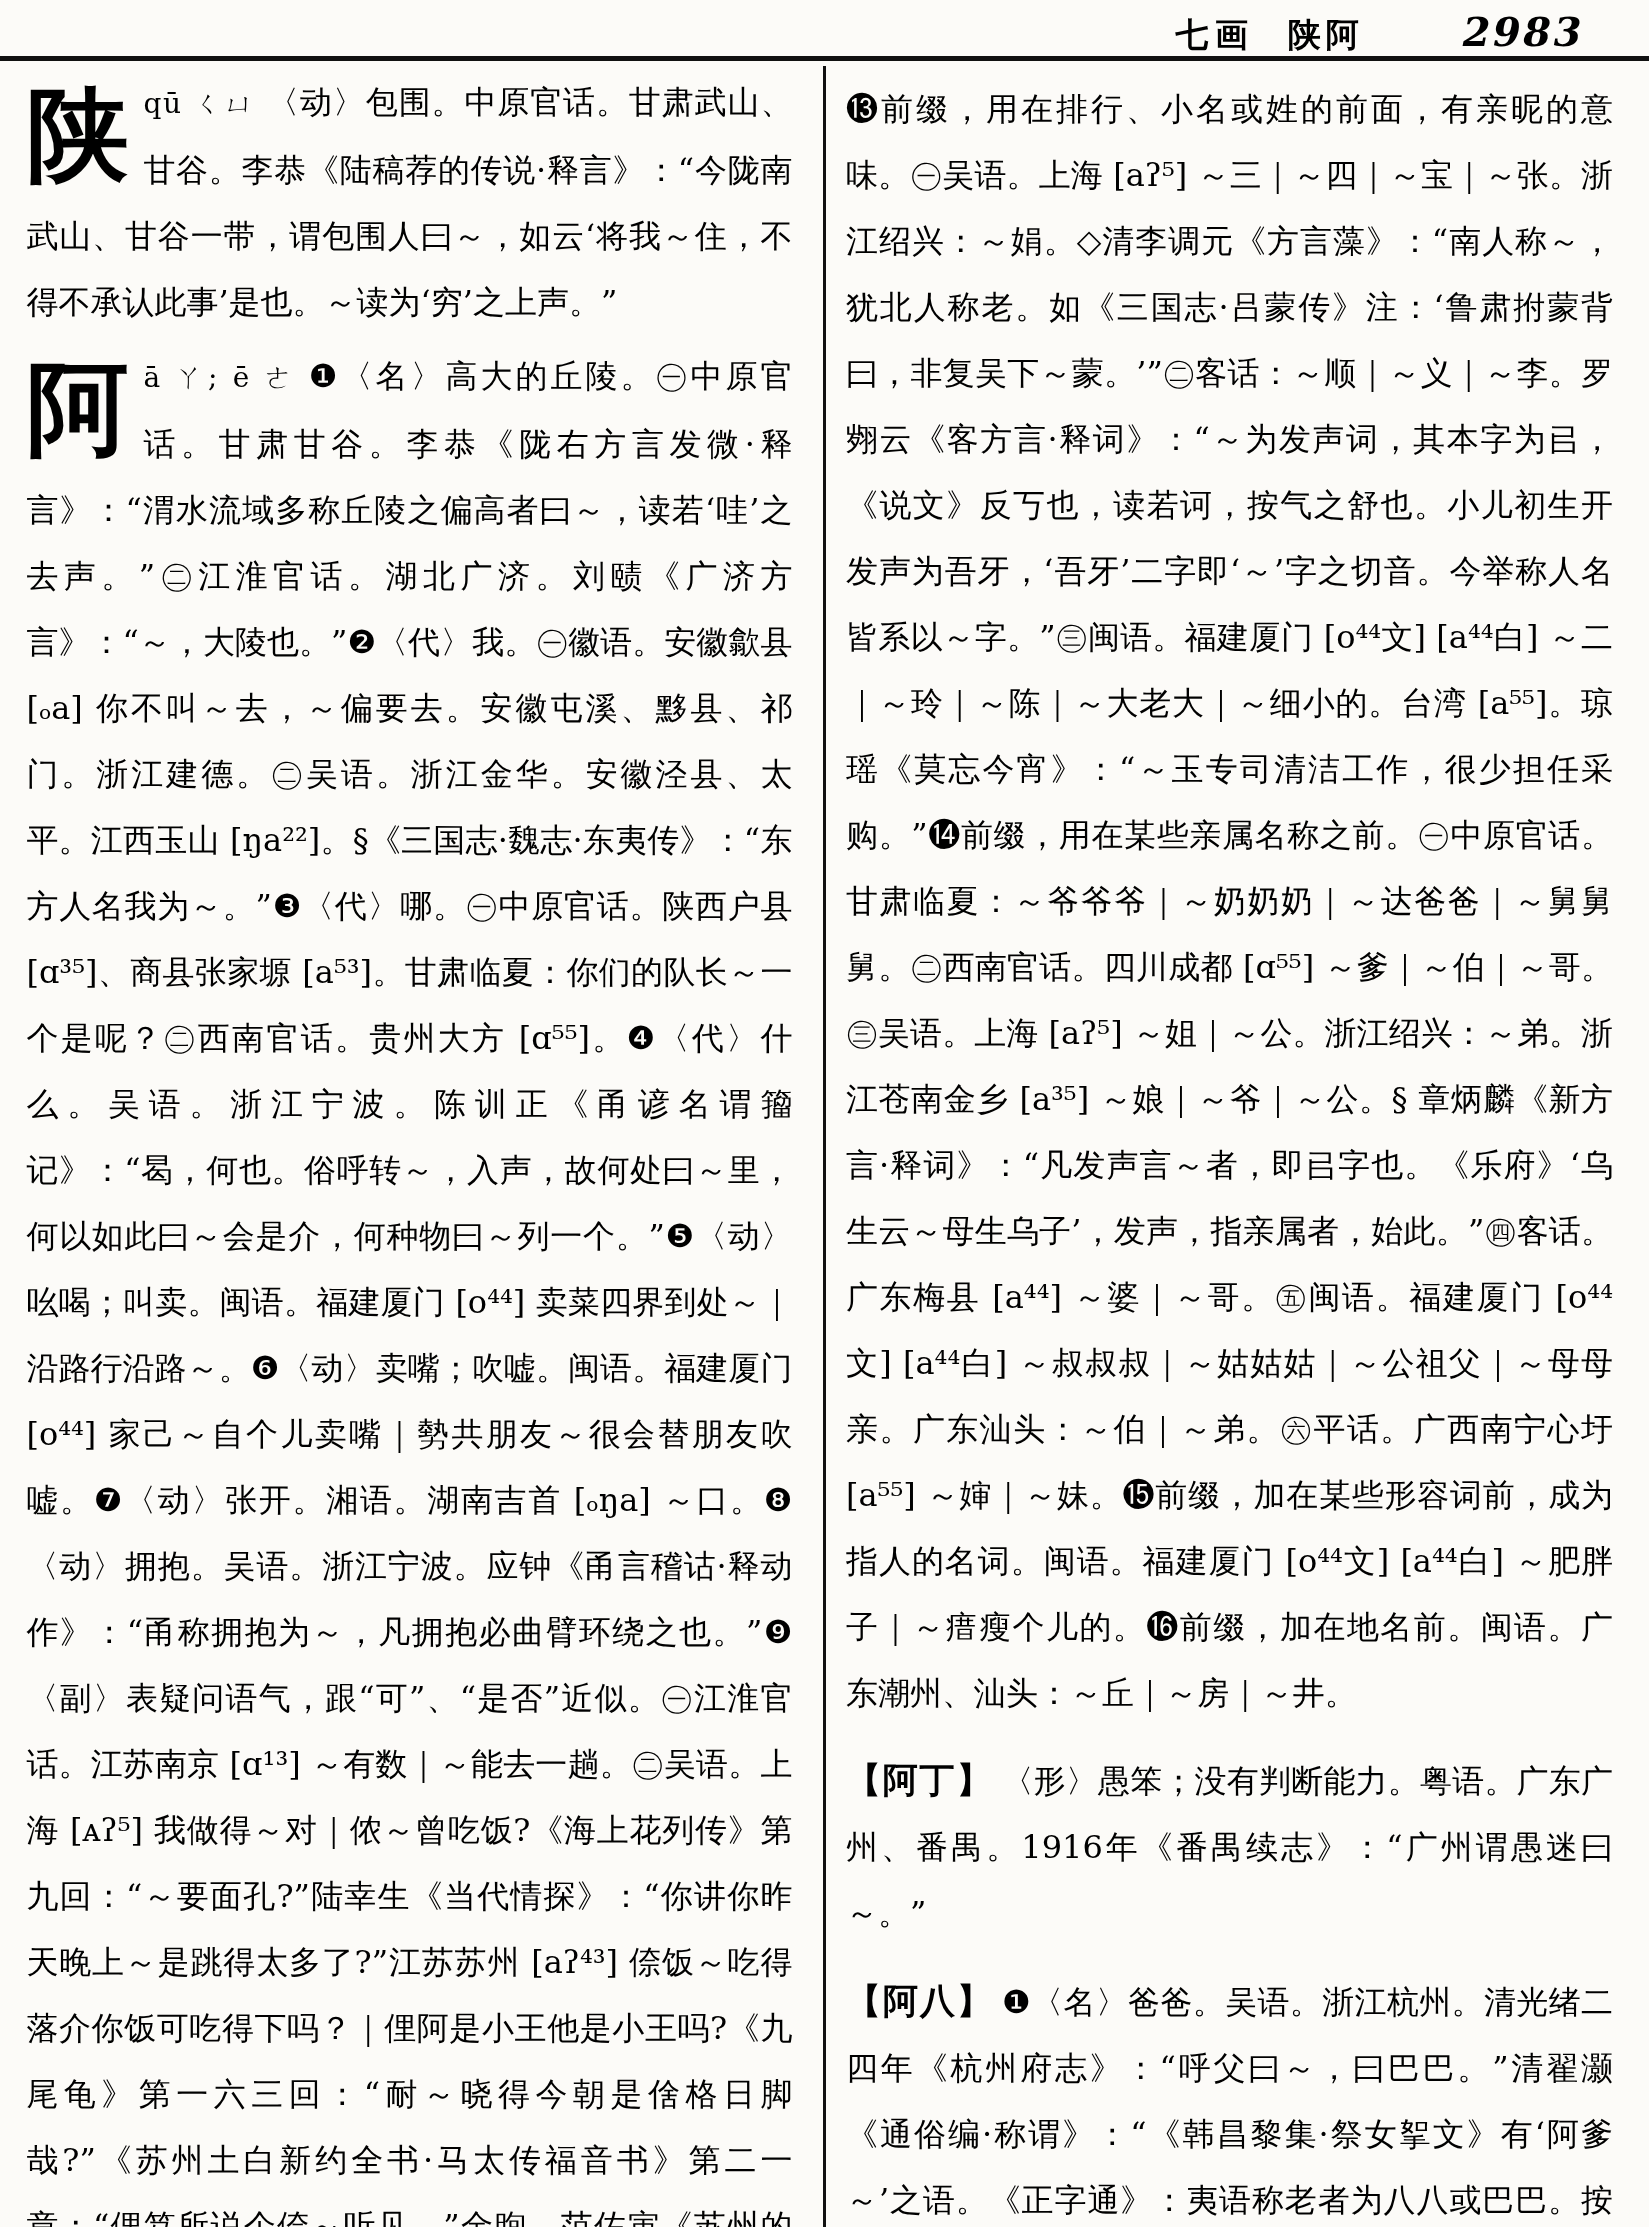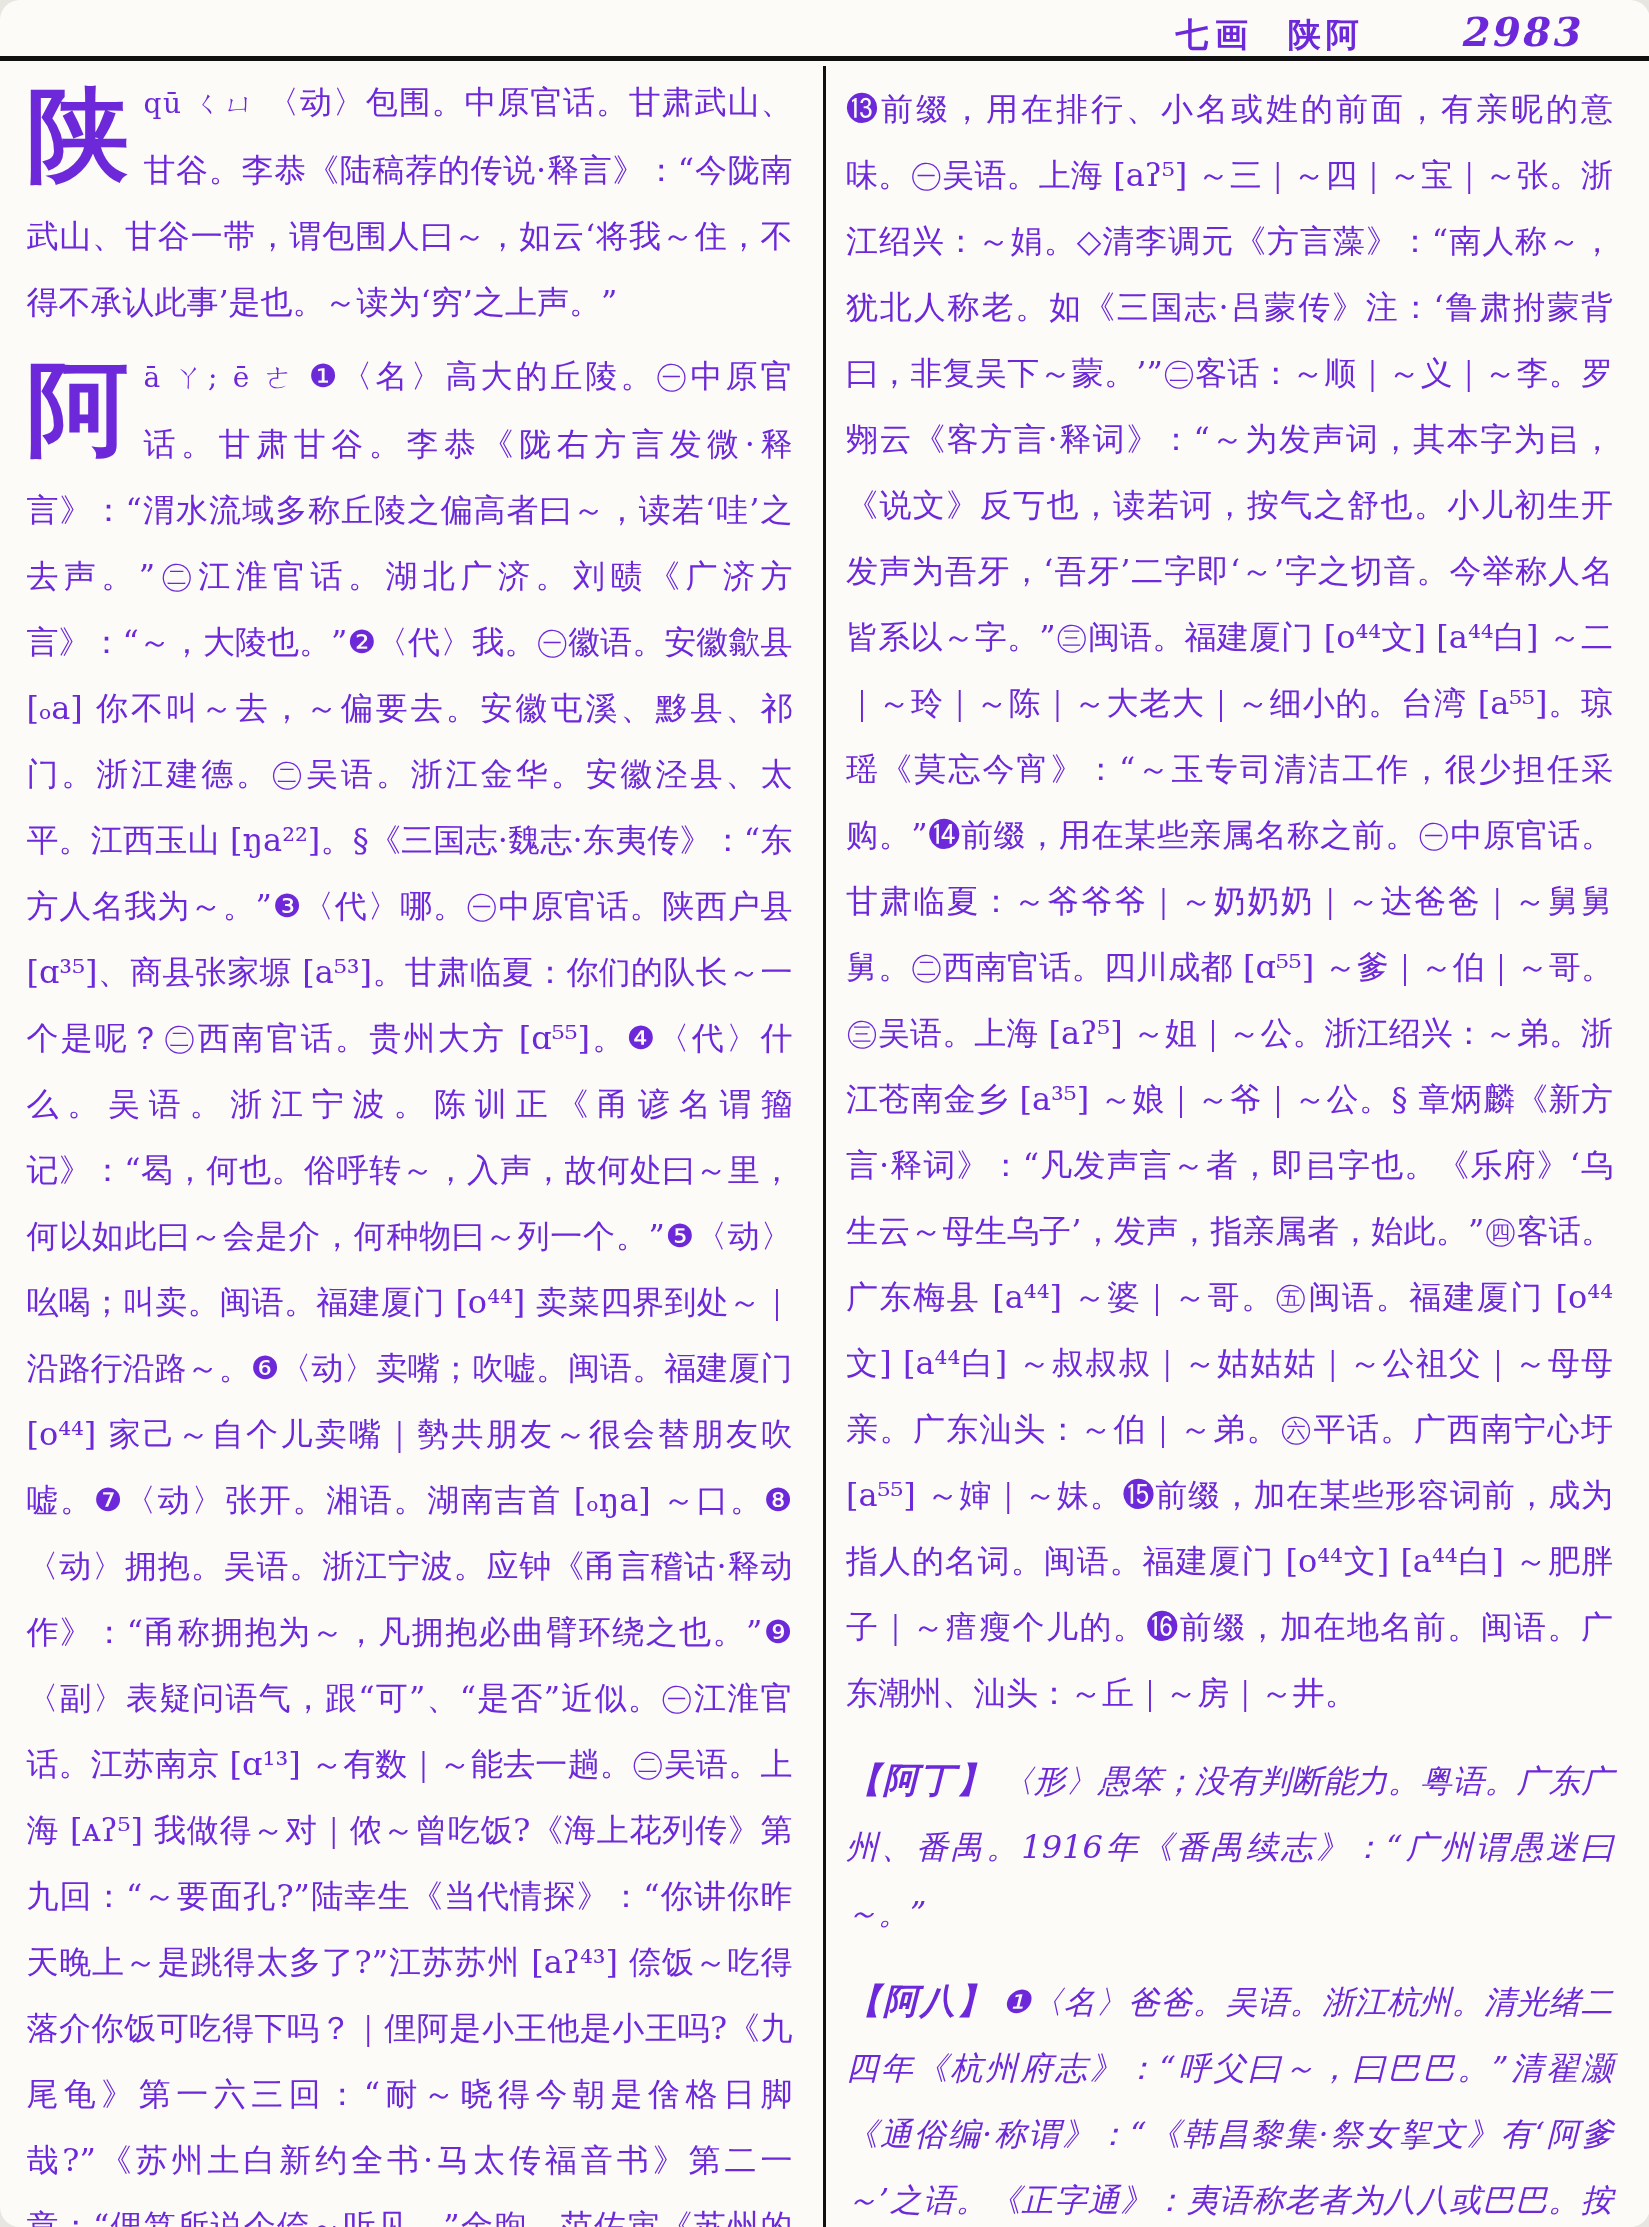--- a/index.html
+++ b/index.html
@@ -1,24 +1,23 @@
 <!DOCTYPE html>
 <html style="font-size:13.2px"><head>
 <meta charset="utf-8">
 <style>
   html,body{margin:0;padding:0;background:#e8e6e0;}
   .page{
     position:relative;
     width:1650px;height:2227px;
     margin:0 auto;
     background:#fcfbf8;
-    color:#6d28d9;
+    color:#000000;
     font-family:"DejaVu Serif","Liberation Serif",serif;
     overflow:hidden;
-    border-radius:20px;
   }
   
   .header{
     position:absolute;top:8.2px;left:0;width:1584px;
     text-align:right;
     font-weight:bold;
     white-space:nowrap;
   }
   .hdr-section{font-size:33px;letter-spacing:6.6px;}
   .hdr-range{font-size:33px;margin-left:33px;letter-spacing:5px;}
@@ -50,21 +49,21 @@
     font-weight:bold;
     margin:3.3px 15px 0 0;
   }
   .pron{
     font-size:28px;
     letter-spacing:1.6px;
     margin-right:11.5px;
     margin-top:32px;
   }
   .btxt{}
-  .subentry{margin-top:21.4px;font-style:italic;}
+  .subentry{margin-top:21.4px;}
   .subhead{
     font-weight:bold;
     font-size:35px;
     letter-spacing:1.6px;
     margin-right:8.2px;
   }
 </style>
 </head>
 <body>
 

